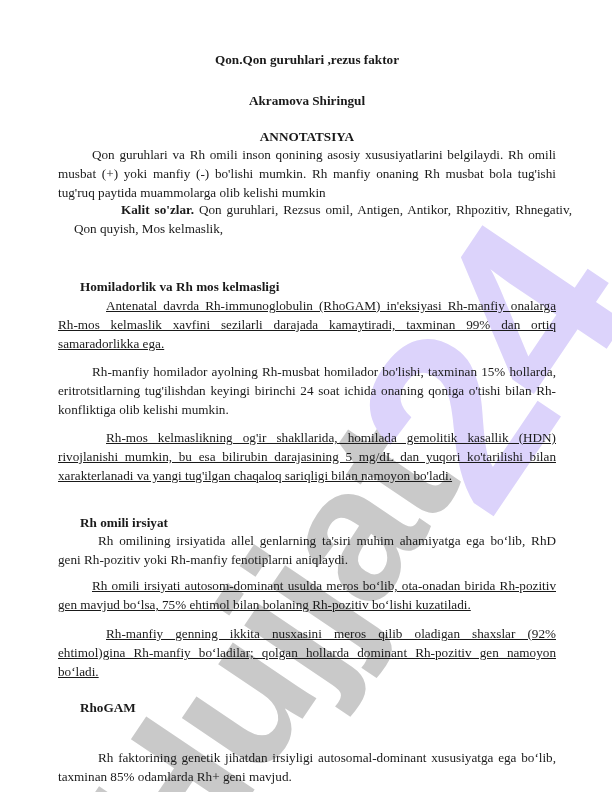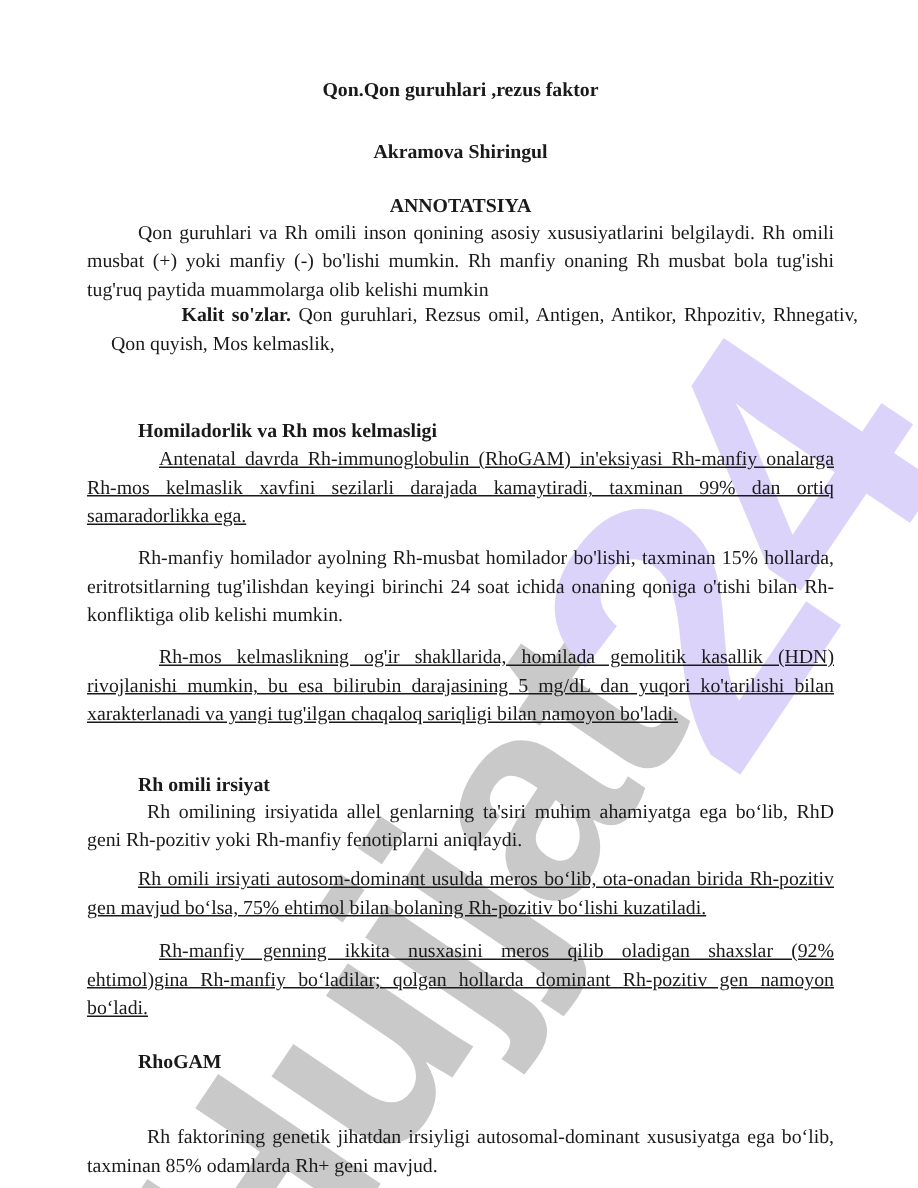--- a/index.html
+++ b/index.html
@@ -60,21 +60,21 @@
       text-align: justify;
       margin: 0;
       text-indent: 34px;
     }
     .para.kw { text-indent: 47px; }
     .para.deep { text-indent: 48px; text-decoration: underline; }
     .para.mid { text-indent: 40px; }
     .kw-label { font-weight: bold; }
     .heading {
       position: absolute;
-      left: 34px;
+      left: 22px;
       font-weight: bold;
       margin: 0;
     }
   </style>
 </head>
 <body>
 
 <div class="watermark">
   <div class="wm-text wm-hujjat">Hujjat</div>
   <div class="wm-text wm-24">24</div>

